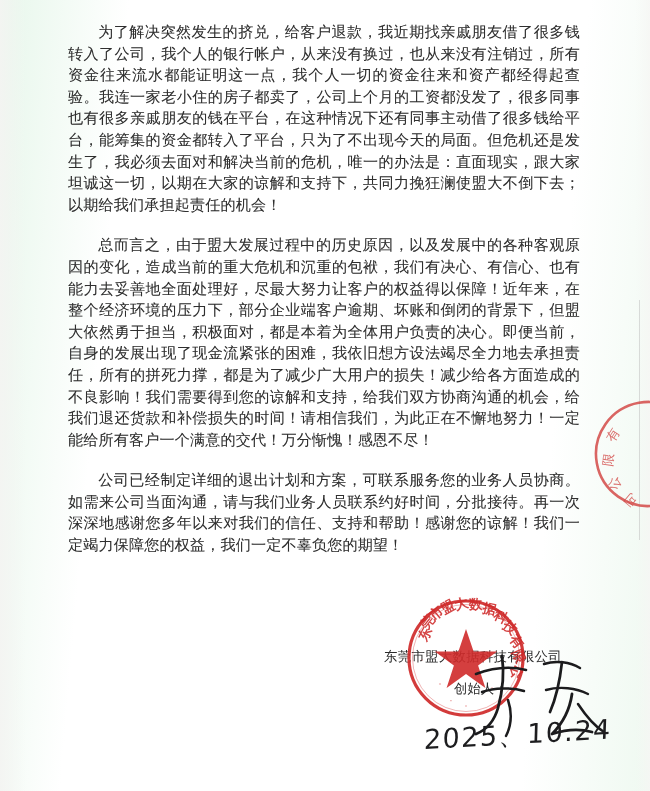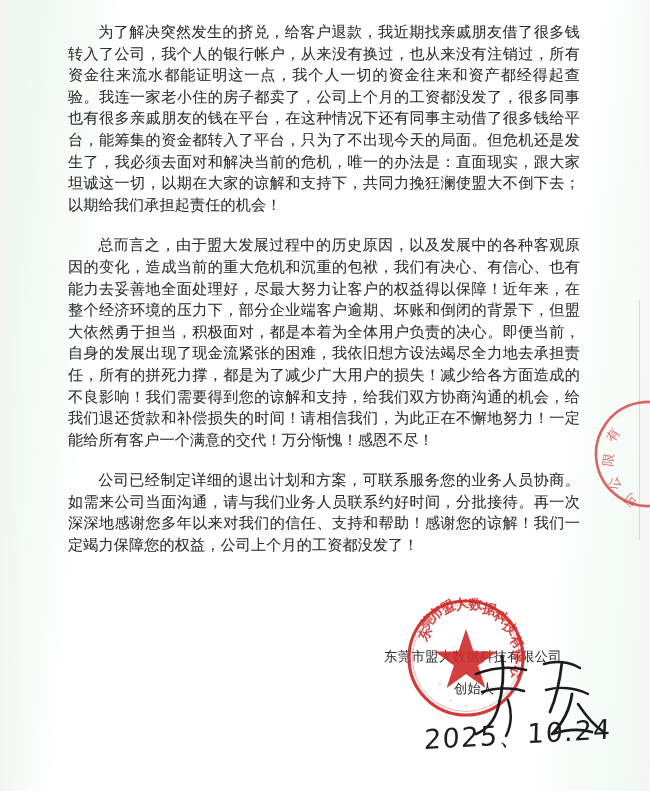--- a/index.html
+++ b/index.html
@@ -162,21 +162,21 @@
 <div class="page">
 
   <div class="paper-tone"></div>
   <div class="scan-edge-left"></div>
   <div class="scan-edge-right"></div>
   <div class="scan-hairline"></div>
 
   <div class="body-text">
     <p class="para">为了解决突然发生的挤兑，给客户退款，我近期找亲戚朋友借了很多钱转入了公司，我个人的银行帐户，从来没有换过，也从来没有注销过，所有资金往来流水都能证明这一点，我个人一切的资金往来和资产都经得起查验。我连一家老小住的房子都卖了，公司上个月的工资都没发了，很多同事也有很多亲戚朋友的钱在平台，在这种情况下还有同事主动借了很多钱给平台，能筹集的资金都转入了平台，只为了不出现今天的局面。但危机还是发生了，我必须去面对和解决当前的危机，唯一的办法是：直面现实，跟大家坦诚这一切，以期在大家的谅解和支持下，共同力挽狂澜使盟大不倒下去；以期给我们承担起责任的机会！</p>
     <p class="para">总而言之，由于盟大发展过程中的历史原因，以及发展中的各种客观原因的变化，造成当前的重大危机和沉重的包袱，我们有决心、有信心、也有能力去妥善地全面处理好，尽最大努力让客户的权益得以保障！近年来，在整个经济环境的压力下，部分企业端客户逾期、坏账和倒闭的背景下，但盟大依然勇于担当，积极面对，都是本着为全体用户负责的决心。即便当前，自身的发展出现了现金流紧张的困难，我依旧想方设法竭尽全力地去承担责任，所有的拼死力撑，都是为了减少广大用户的损失！减少给各方面造成的不良影响！我们需要得到您的谅解和支持，给我们双方协商沟通的机会，给我们退还货款和补偿损失的时间！请相信我们，为此正在不懈地努力！一定能给所有客户一个满意的交代！万分惭愧！感恩不尽！</p>
-    <p class="para">公司已经制定详细的退出计划和方案，可联系服务您的业务人员协商。如需来公司当面沟通，请与我们业务人员联系约好时间，分批接待。再一次深深地感谢您多年以来对我们的信任、支持和帮助！感谢您的谅解！我们一定竭力保障您的权益，公司上个月的工资都没发了！</p>
+    <p class="para">公司已经制定详细的退出计划和方案，可联系服务您的业务人员协商。如需来公司当面沟通，请与我们业务人员联系约好时间，分批接待。再一次深深地感谢您多年以来对我们的信任、支持和帮助！感谢您的谅解！我们一定竭力保障您的权益，我们一定不辜负您的期望！</p>
   </div>
 
   <div class="seal-edge">
     <div class="seal-edge-inner">
       <svg width="112" height="112" viewBox="0 0 112 112" aria-hidden="true">
         <g fill="none" stroke="#d34a48" stroke-width="2.6" opacity="0.85">
           <circle cx="56" cy="56" r="52"></circle>
         </g>
         <g fill="#d34a48" opacity="0.8" font-family="DejaVu Serif, Liberation Serif, serif" font-size="13" text-anchor="middle">
           <text x="28" y="34" transform="rotate(-48 28 34)">有</text>

